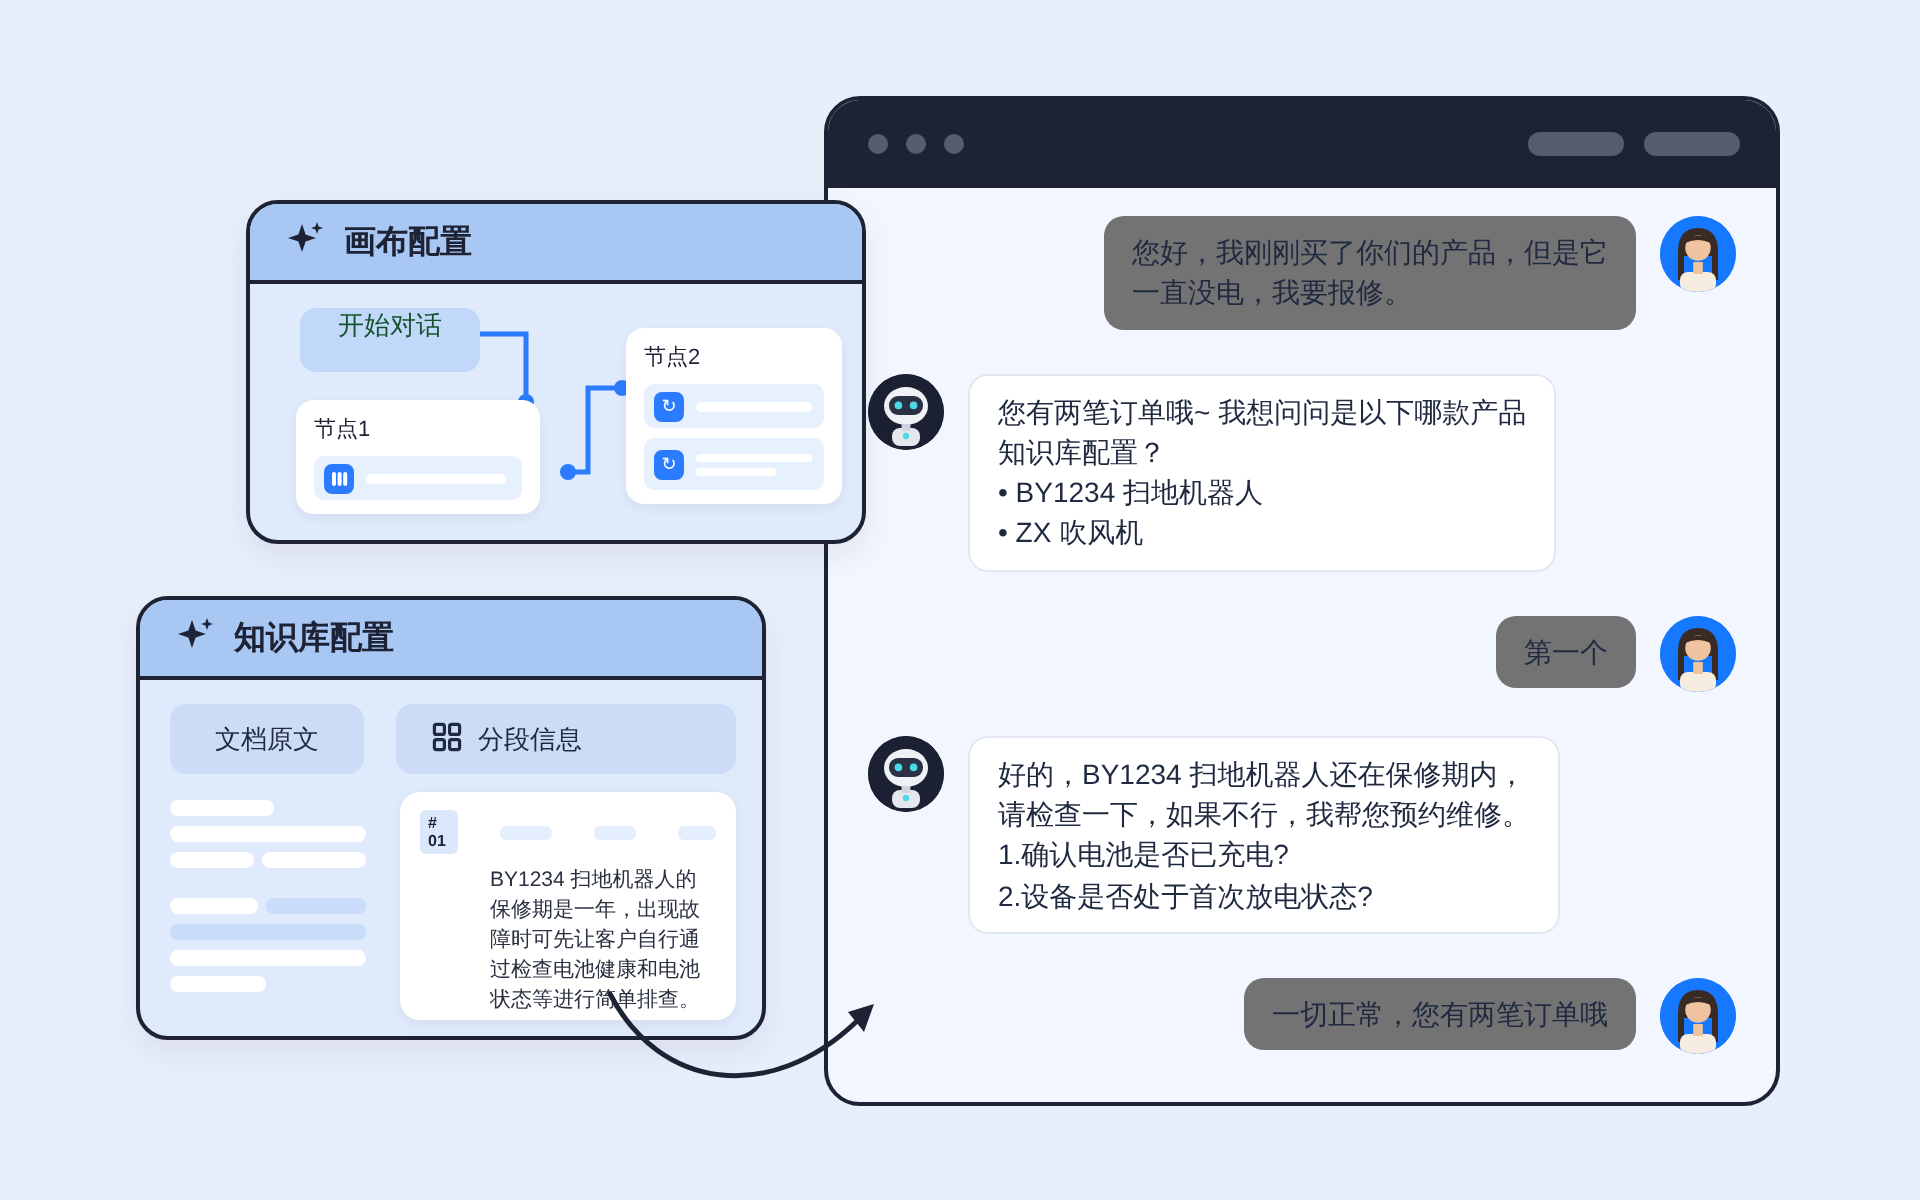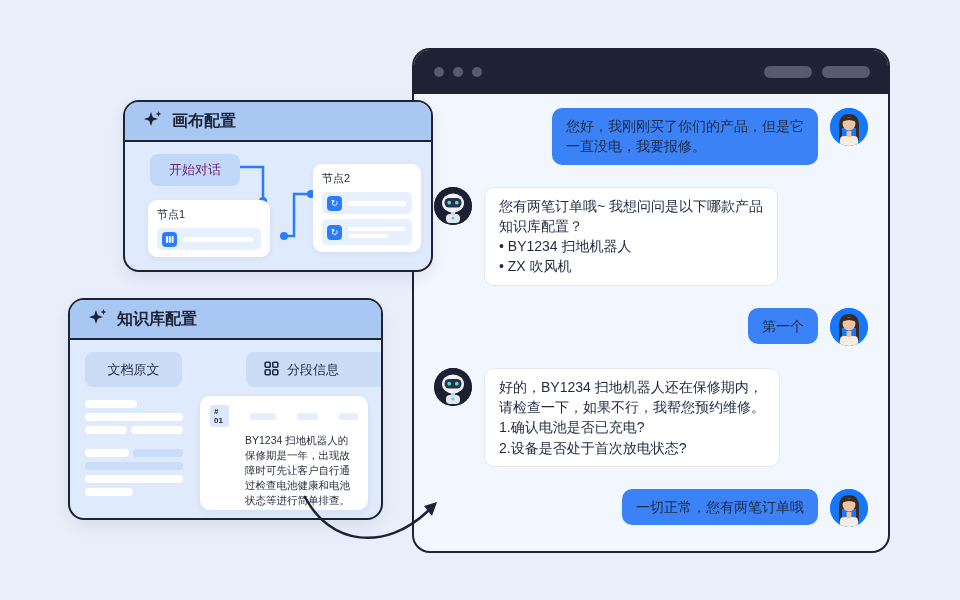--- a/index.html
+++ b/index.html
@@ -28,21 +28,21 @@
   .topbar-pills { margin-left:auto; display:flex; gap:10px; }
   .pill { width:48px; height:12px; border-radius:6px; background:#565c6e; }
 
   .chat-body { padding:14px 20px 0 20px; }
   .msg-row { display:flex; align-items:flex-start; gap:12px; margin-bottom:22px; }
   .msg-row.user { justify-content:flex-end; }
   .bubble {
     border-radius:10px; padding:8px 14px; font-size:14px; line-height:1.45;
     color:#1f2940; max-width:358px;
   }
-  .bubble.user-bubble { background:#3b82f6; }
+  .bubble.user-bubble { background:#737373; }
   .bubble.bot-bubble { background:#ffffff; border:1px solid #e3e8f0; }
   .avatar {
     width:38px; height:38px; border-radius:50%; flex:0 0 auto; overflow:hidden;
   }
   .avatar.user-av { background:#1677ff; }
   .avatar.bot-av { background:#1b2133; }
 
   
   .cfg-card {
     position:absolute; border:2px solid #1d2335; border-radius:16px;
@@ -53,22 +53,22 @@
     height:40px; background:#a9c7f3; border-bottom:2px solid #1d2335;
     display:flex; align-items:center; gap:9px; padding:0 18px;
     font-size:16px; font-weight:bold; color:#1d2335;
   }
   .cfg-body { position:relative; width:100%; height:calc(100% - 40px); }
 
   
   .canvas-card { left:123px; top:100px; width:310px; height:172px; }
   .node-start {
     position:absolute; left:25px; top:12px; width:90px; height:32px;
-    background:#c2d8f8; border-radius:8px; display:flex; align-items:center;
-    justify-content:center; font-size:13px; color:#701a75;
+    background:#c2d8f8; border-radius:8px; display:flex; 
+    justify-content:center; font-size:13px; color:#14532d;
   }
   .node-card {
     position:absolute; background:#ffffff; border-radius:9px; padding:7px 9px;
     box-shadow:0 2px 6px rgba(29,35,53,.06);
   }
   .node1 { left:23px; top:58px; width:122px; }
   .node2 { left:188px; top:22px; width:108px; }
   .node-label { font-size:11px; color:#1d2335; margin-bottom:6px; }
   .node-row {
     background:#e7f0fd; border-radius:5px; height:22px; display:flex;
@@ -87,21 +87,21 @@
   .conn { position:absolute; inset:0; pointer-events:none; }
 
   
   .kb-card { left:68px; top:298px; width:315px; height:222px; }
   .kb-tabs { position:absolute; left:15px; top:12px; display:flex; gap:16px; }
   .kb-tab {
     background:#ccdcf7; border-radius:8px; height:35px; display:flex;
     align-items:center; gap:8px; font-size:13px; color:#1f2940; padding:0 18px;
   }
   .kb-tab.tab-doc { width:97px; justify-content:center; padding:0; }
-  .kb-tab.tab-seg { width:170px;margin-left:48px; }
+  .kb-tab.tab-seg { width:170px; }
   .kb-skel { position:absolute; left:15px; top:60px; width:100px;
     display:flex; flex-direction:column; gap:5px; }
   .kb-skel .row { display:flex; gap:4px; }
   .kb-skel .l { height:8px; border-radius:4px; background:#ffffff; }
   .kb-skel .b { background:#c9dcf9; }
   .seg-card {
     position:absolute; left:130px; top:56px; width:168px; height:114px;
     background:#ffffff; border-radius:10px; padding:9px 10px;
     box-shadow:0 2px 8px rgba(29,35,53,.06);
   }

